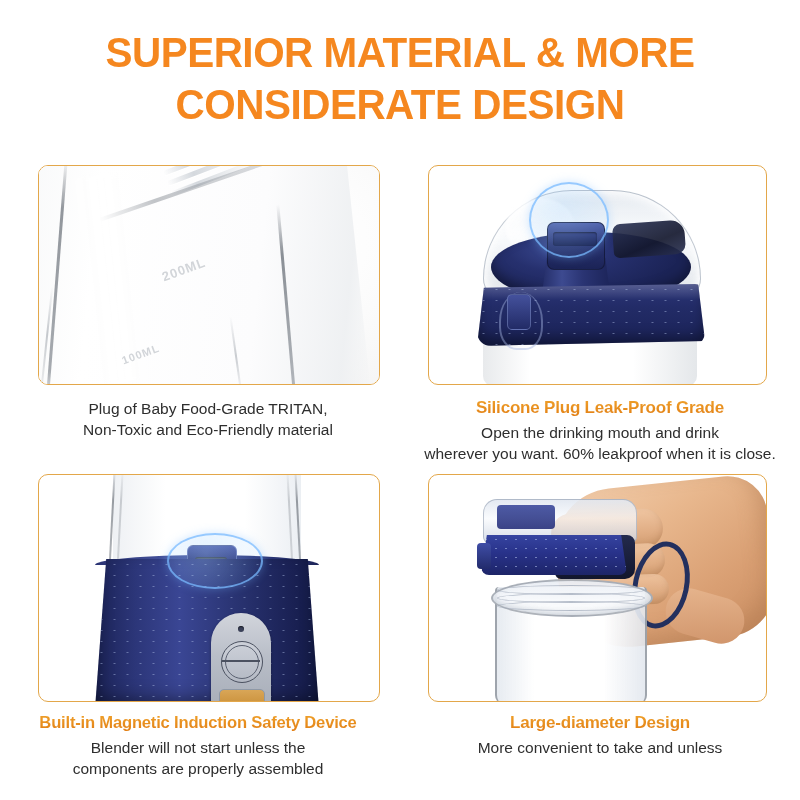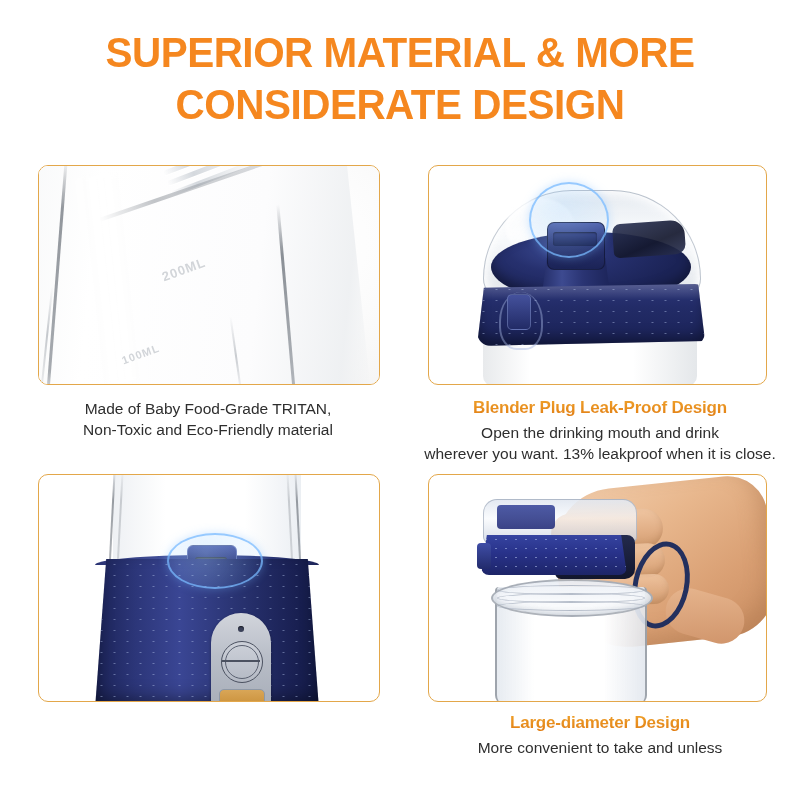--- a/index.html
+++ b/index.html
@@ -395,21 +395,21 @@
       <div class="tritan-edge edge-left2"></div>
       <div class="tritan-edge edge-right"></div>
       <div class="tritan-edge edge-right2"></div>
 
       <div class="mark mark-a">200ML</div>
       <div class="mark mark-b">100ML</div>
     </div>
   </div>
 
   <div class="cap c-tl">
-    <p>Made of Baby Food-Grade TRITAN,
+    <p>Plug of Baby Food-Grade TRITAN,
 Non-Toxic and Eco-Friendly material</p>
   </div>
 
   <div class="panel p-tr">
     <div class="panel-inner lid-wrap">
       <div class="jar-under"></div>
       <div class="dome"></div>
       <div class="dome-gloss"></div>
       <div class="lid-top"></div>
       <div class="spout-dark"></div>
@@ -420,23 +420,23 @@
         <div class="dots"></div>
         <div class="band-hl"></div>
       </div>
       <div class="tab-arc"></div>
       <div class="tab"></div>
       <div class="highlight-circle hc-tr"></div>
     </div>
   </div>
 
   <div class="cap c-tr">
-    <h3>Blender Plug Leak-Proof Design</h3>
+    <h3>Silicone Plug Leak-Proof Grade</h3>
     <p>Open the drinking mouth and drink
-wherever you want. 13% leakproof when it is close.</p>
+wherever you want. 60% leakproof when it is close.</p>
   </div>
 
   <div class="panel p-bl">
     <div class="panel-inner base-wrap">
       <div class="jar-shade"></div>
       <div class="jar-walls">
         <div class="wall wall-l"></div>
         <div class="wall wall-l2"></div>
         <div class="wall wall-r"></div>
         <div class="wall wall-r2"></div>
@@ -450,20 +450,25 @@
       <div class="ctrl-panel"></div>
       <div class="led"></div>
       <div class="pwr-btn"></div>
       <div class="pwr-ring"></div>
       <div class="pwr-line"></div>
       <div class="btn-orange"></div>
       <div class="highlight-circle hc-bl"></div>
     </div>
   </div>
 
+  <div class="cap c-bl">
+    <h3>Built-in Magnetic Induction Safety Device</h3>
+    <p>Blender will not start unless the
+components are  properly assembled</p>
+  </div>
 
   <div class="panel p-br">
     <div class="panel-inner hand-wrap">
       <div class="hand"></div>
       <div class="finger f1"></div>
       <div class="finger f2"></div>
       <div class="finger f3"></div>
       <div class="thumb"></div>
 
       <div class="loop"></div>

